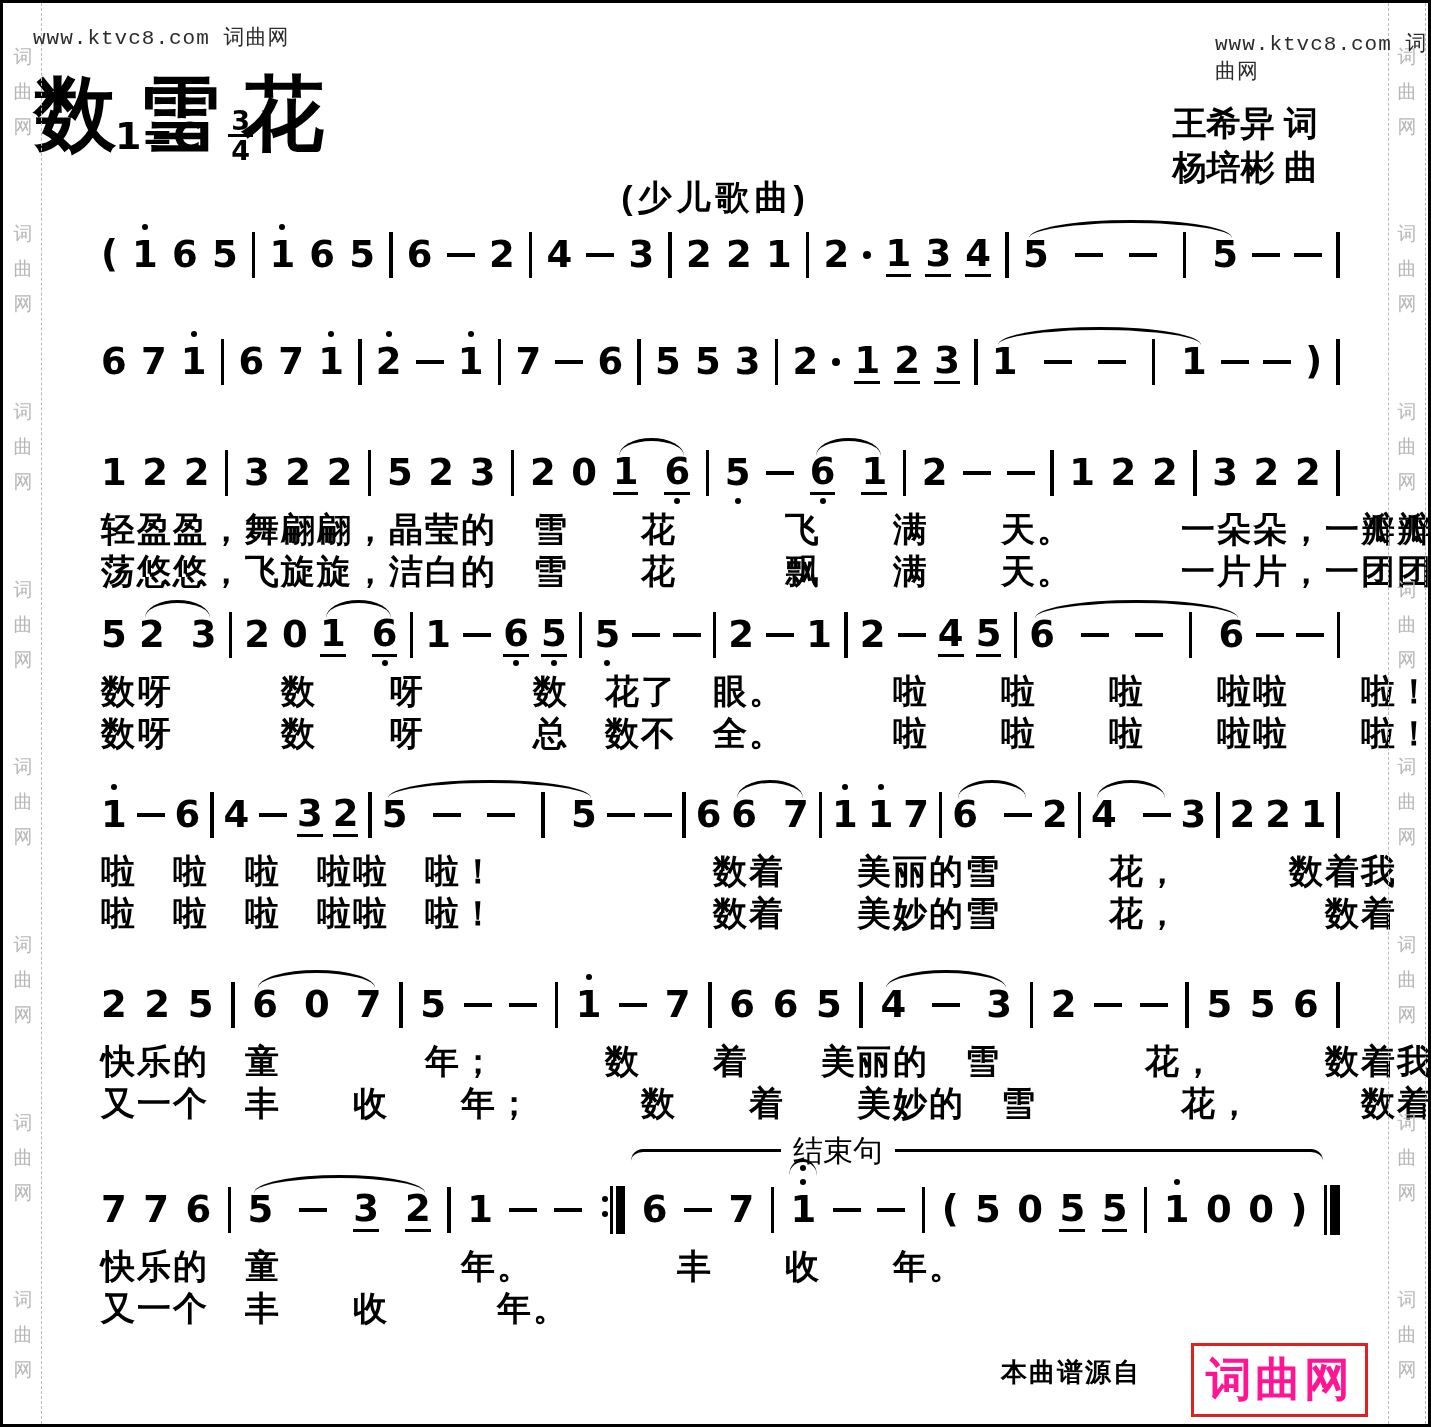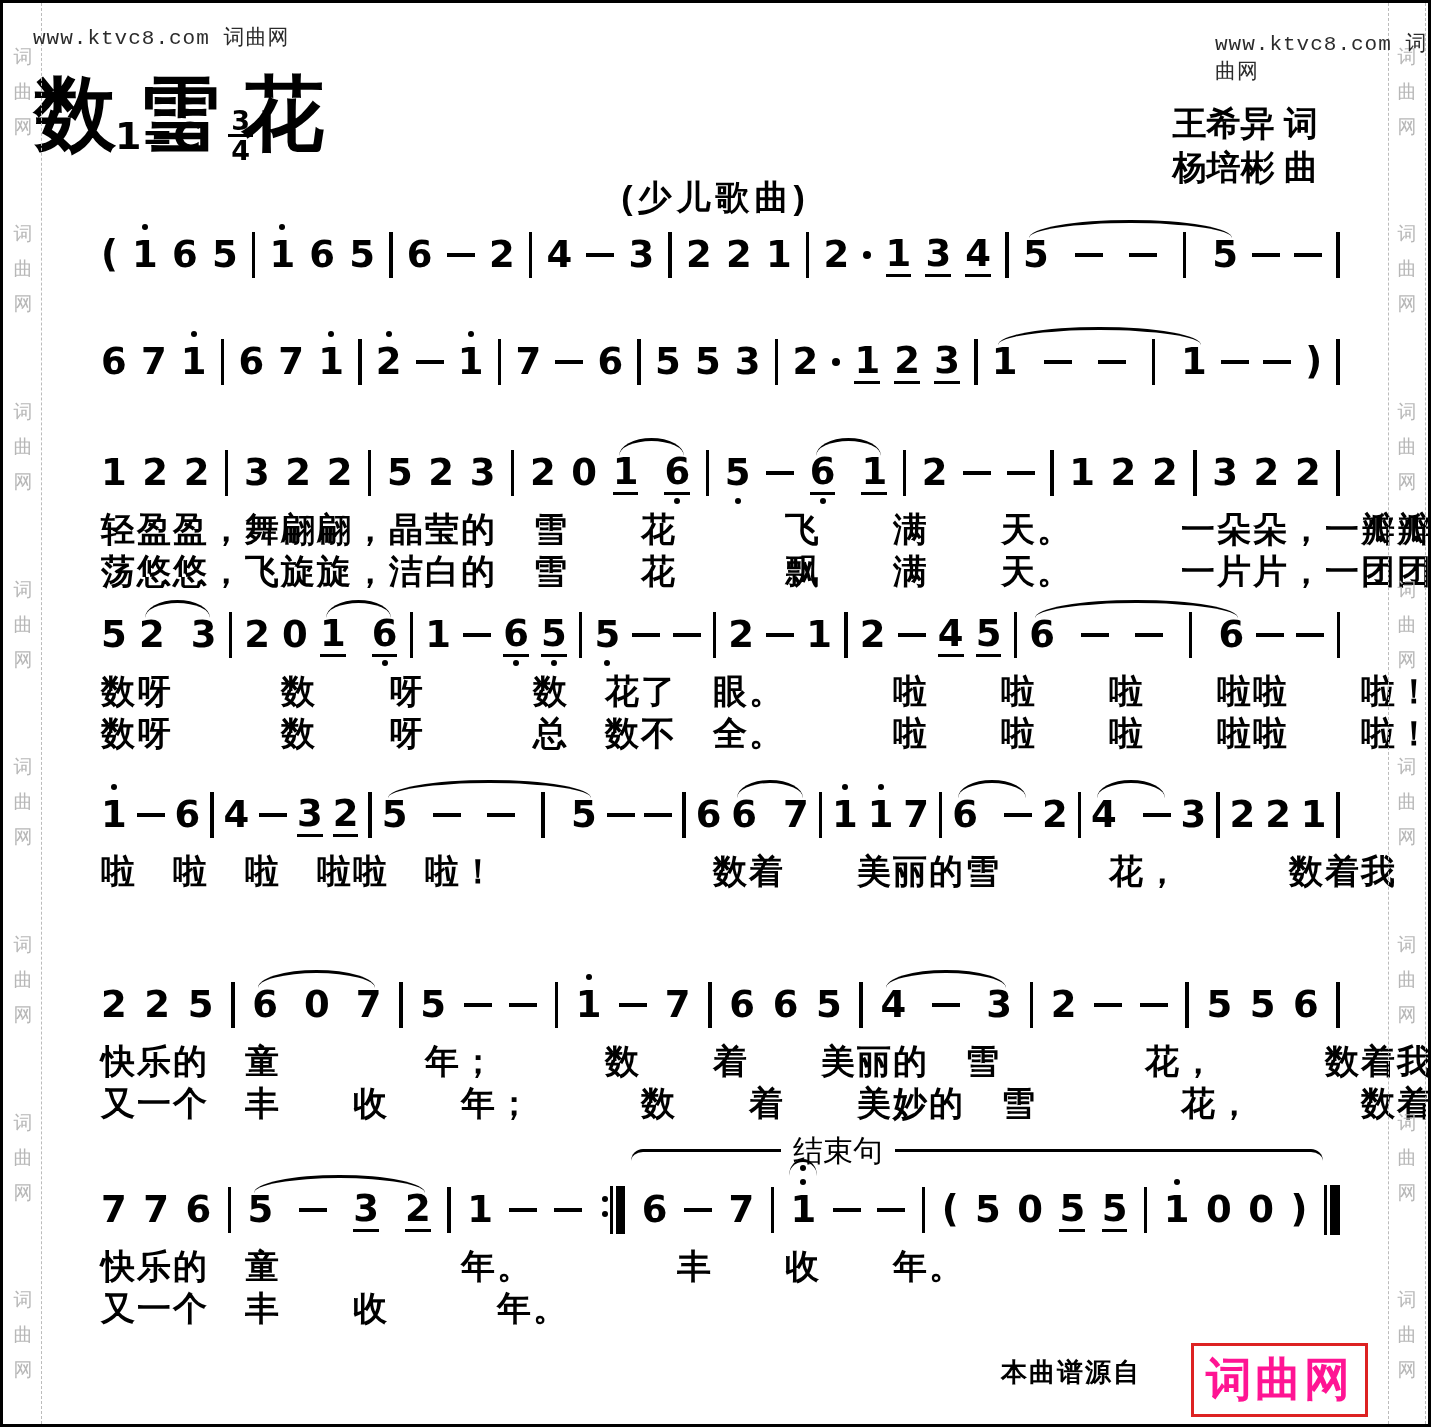--- a/index.html
+++ b/index.html
@@ -1465,20 +1465,21 @@
           </span>
           <span class="tok">
             <span class="slot top"></span>
             <span class="slot mid">
               <span class="barline"></span>
             </span>
             <span class="slot bot"></span>
           </span>
         </div>
         <div class="lyric">啦　啦　啦　啦啦　啦！　　　　　　数着　　美丽的雪　　　花，　　　数着我</div>
+        <div class="lyric">啦　啦　啦　啦啦　啦！　　　　　　数着　　美妙的雪　　　花，　　　　数着</div>
       </div>
       <div class="system" style="top: 968px;">
         <div class="notes">
           <span class="tok">
             <span class="slot top"></span>
             <span class="slot mid">
               <span class="glyph">2</span>
             </span>
             <span class="slot bot"></span>
           </span>

